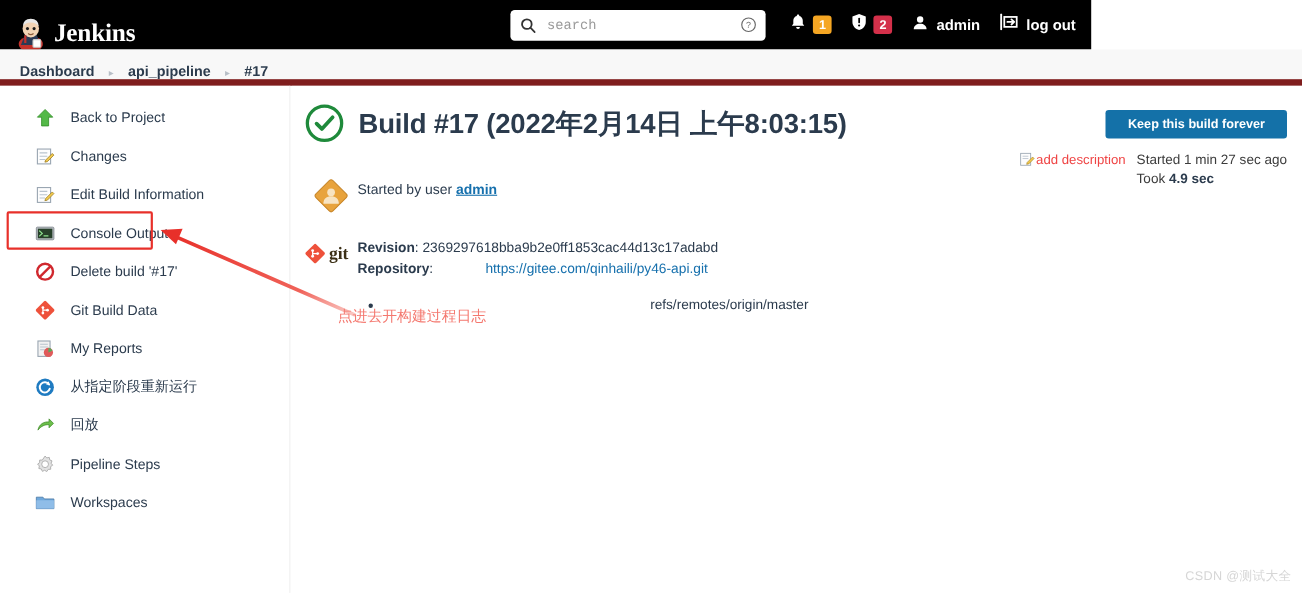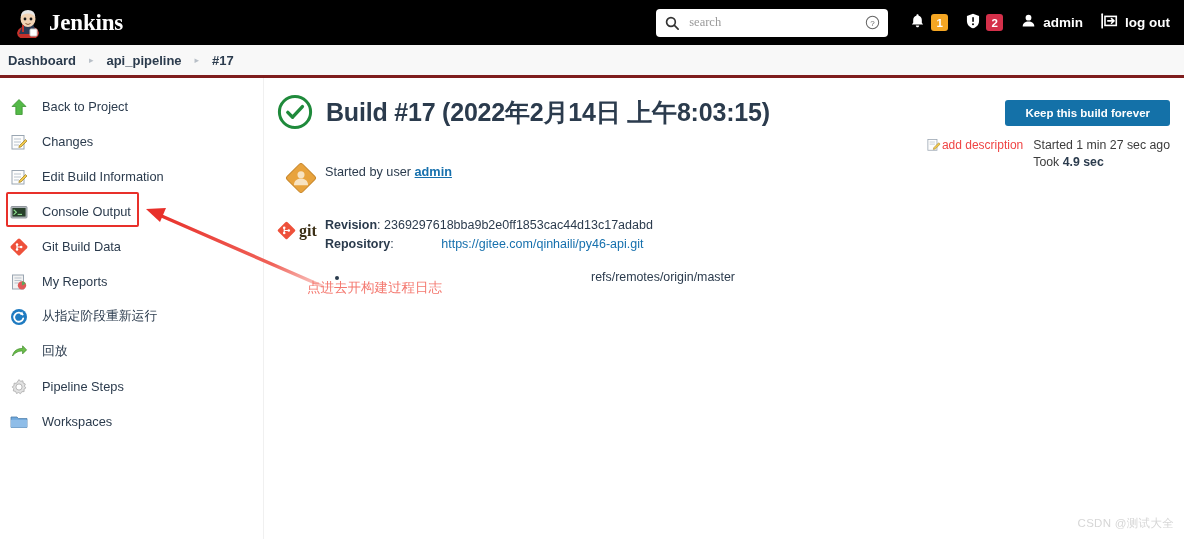--- a/index.html
+++ b/index.html
@@ -9,23 +9,23 @@
     overflow: hidden;
     background: #fff;
     font-family: "Liberation Sans", "DejaVu Sans", sans-serif;
     -webkit-font-smoothing: antialiased;
   }
   #app { position: relative; width: 1184px; height: 539px; background: #fff; }
 
   
   .header {
     position: absolute; top: 0; left: 0;
-    width: 1184px; height: 45px;
+    width: 992px; height: 45px;
     background: #000;
-    display: flex; align-items: center;
+    display: flex; align-items: flex-end;
   }
   .brand { display: flex; align-items: center; margin-left: 14px; cursor: pointer; }
   .brand-logo { width: 28px; height: 30px; position: relative; margin-right: 7px; }
   .brand-name {
     color: #fff; font-size: 23px; font-weight: bold;
     font-family: "Liberation Serif", "DejaVu Serif", serif;
     letter-spacing: -0.2px;
   }
   .header-right {
     margin-left: auto; display: flex; align-items: center;
@@ -33,21 +33,21 @@
   }
   .search-box {
     width: 232px; height: 28px; background: #fff;
     border-radius: 4px; display: flex; align-items: center;
     padding: 0 8px 0 9px; margin-right: 22px;
   }
   .search-box .sicon { flex: 0 0 auto; display:flex; align-items:center; }
   .search-input {
     border: none; outline: none; background: transparent;
     font-size: 12.5px; color: #a16207; flex: 1 1 auto;
-    margin-left: 8px; font-family: Liberation Serif, serif;
+    margin-left: 8px; font-family: Liberation Mono, monospace;
   }
   .search-input::placeholder { color: #9a9a9a; }
   .help-circle { flex: 0 0 auto; display:flex; align-items:center; }
 
   .hitem { display: flex; align-items: center; margin-right: 18px; cursor: pointer; }
   .hitem:last-child { margin-right: 0; }
   .badge {
     display: inline-flex; align-items: center; justify-content: center;
     min-width: 17px; height: 17px; padding: 0 3px;
     border-radius: 3px; color: #fff;
@@ -56,44 +56,44 @@
   }
   .badge.orange { background: #f5a623; color: #fff; }
   .badge.red { background: #d4304a; color: #fff; }
   .hlabel { color: #fff; font-size: 13.5px; font-weight: bold; margin-left: 7px; }
 
   
   .breadcrumb-bar {
     position: absolute; top: 45px; left: 0;
     width: 1184px; height: 33px;
     background: #f8f8f8;
-    border-bottom: 3px solid #7f1d1d;
-    display: flex; align-items: center;
-    padding-left: 8px;
+    border-bottom: 6px solid #7f1d1d;
+    display: flex; align-items: flex-end;
+    padding-left: 18px;
   }
   .crumb {
     font-size: 13px; font-weight: bold; color: #2b3b4d;
     cursor: pointer; white-space: nowrap;
   }
   .crumb.plain { cursor: default; }
   .crumb-sep {
     color: #b8bfc7; font-size: 9px; margin: 0 13px; user-select: none;
   }
 
   
   .sidebar {
     position: absolute; top: 78px; left: 0;
     width: 264px; height: 461px;
     background: #fff;
     border-right: 1px solid #f0f0f0;
     padding-top: 11px;
   }
   .side-item {
     position: relative; display: flex; align-items: center;
-    height: 35px; padding-left: 8px; cursor: pointer;
+    height: 35px; padding-left: 30px; cursor: pointer;
   }
   .side-item.active { background: #f4f4f4; }
   .side-item.active::before {
     content: ""; position: absolute; left: 0; top: 0;
     width: 4px; height: 35px; background: #2186c9;
   }
   .side-ico {
     width: 22px; height: 22px; flex: 0 0 auto;
     display: flex; align-items: center; justify-content: center;
     margin-right: 12px;
@@ -326,20 +326,29 @@
         <svg width="18" height="18" viewBox="0 0 18 18">
           <rect x="1" y="3.5" width="16" height="11.5" rx="1" fill="#b9bec4" stroke="#7e858c" stroke-width="0.8"></rect>
           <rect x="2.4" y="4.9" width="13.2" height="8.7" fill="#27402a"></rect>
           <path d="M4 7 L6.4 9.2 L4 11.4" stroke="#8fe08f" stroke-width="1.1" fill="none" stroke-linecap="round"></path>
           <line x1="7.6" y1="11.4" x2="12" y2="11.4" stroke="#8fe08f" stroke-width="1.1"></line>
         </svg>
       </span>
       <span class="side-label">Console Output</span>
     </div>
 
+    <div class="side-item">
+      <span class="side-ico">
+        <svg width="18" height="18" viewBox="0 0 18 18">
+          <circle cx="9" cy="9" r="7.2" fill="none" stroke="#d0282e" stroke-width="2.2"></circle>
+          <line x1="4.2" y1="13.8" x2="13.8" y2="4.2" stroke="#d0282e" stroke-width="2.2"></line>
+        </svg>
+      </span>
+      <span class="side-label">Delete build '#17'</span>
+    </div>
 
     <div class="side-item">
       <span class="side-ico">
         <svg width="18" height="18" viewBox="0 0 18 18">
           <rect x="2.6" y="2.6" width="12.8" height="12.8" rx="1.6" transform="rotate(45 9 9)" fill="#ee513b"></rect>
           <circle cx="7" cy="6.6" r="1.25" fill="#fff"></circle>
           <circle cx="11.2" cy="9" r="1.25" fill="#fff"></circle>
           <circle cx="7" cy="11.6" r="1.25" fill="#fff"></circle>
           <path d="M7 6.6 L7 11.6 M7 9 L11.2 9" stroke="#fff" stroke-width="1.1"></path>
         </svg>

